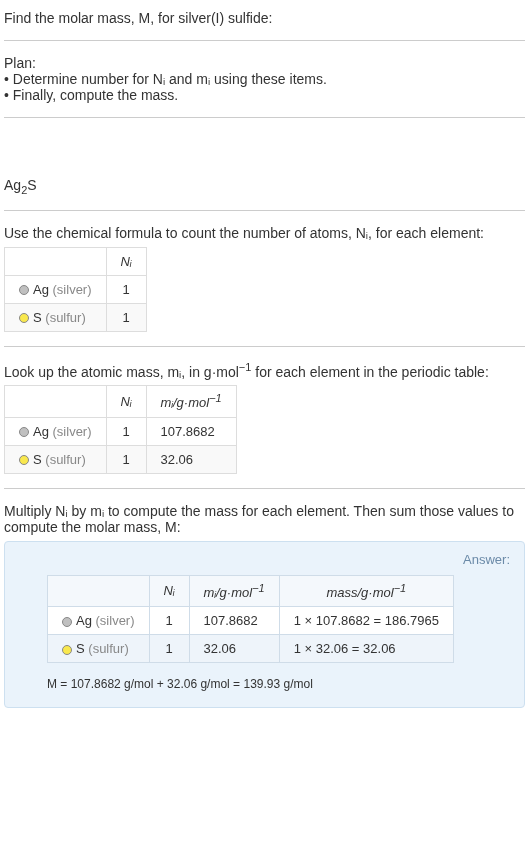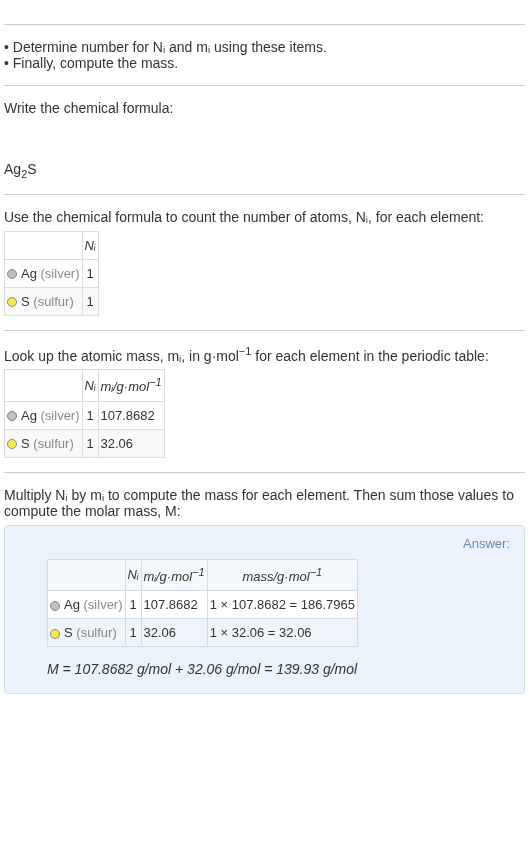--- a/index.html
+++ b/index.html
@@ -38,21 +38,21 @@
     }
     sub { font-size: 11px; }
     sup { font-size: 11px; }
     .chem { font-family: Arial, sans-serif; margin-top: 45px; }
     table {
       border-collapse: collapse;
       margin-top: 6px;
     }
     th, td {
       border: 1px solid #ddd;
-      padding: 6px 2px;
+      padding: 6px 14px;
       text-align: left;
       font-size: 13px;
     }
     th {
       font-weight: normal;
       font-style: italic;
     }
     tr:nth-child(odd) td { background: #f9f9f9; }
     tr:nth-child(even) td { background: #fff; }
     .el-row td:first-child { color: #888; }
@@ -86,42 +86,42 @@
     }
     .answer-table th, .answer-table td {
       border: 1px solid #cfdce8;
       background: #f4f8fc;
     }
     .answer-table tr:nth-child(odd) td { background: #eef4fa; }
     .answer-table th { background: #f4f8fc; text-align: center; }
     .answer-table td.num { text-align: center; }
     .final {
       margin-left: 28px;
-      font-style: italic;
-      font-size: 14px;
+      font-size: 12px;
     }
     .num-cell { text-align: center; }
   </style>
 </head>
 <body>
 
 <div class="section">
-</div>
-
-<div class="divider"></div>
-
-<div class="section">
+  <div>Find the molar mass, M, for silver(I) sulfide:</div>
+</div>
+
+<div class="divider"></div>
+
+<div class="section">
+  <div>Plan:</div>
   <div>• Determine number for Nᵢ and mᵢ using these items.</div>
   <div>• Finally, compute the mass.</div>
 </div>
 
 <div class="divider"></div>
 
 <div class="section">
-  <div>Write the chemical formula:</div>
   <div class="chem">
     <span>Ag</span><sub>2</sub><span>S</span>
   </div>
 </div>
 
 <div class="divider"></div>
 
 <div class="section">
   <div>Use the chemical formula to count the number of atoms, Nᵢ, for each element:</div>
   <table>

